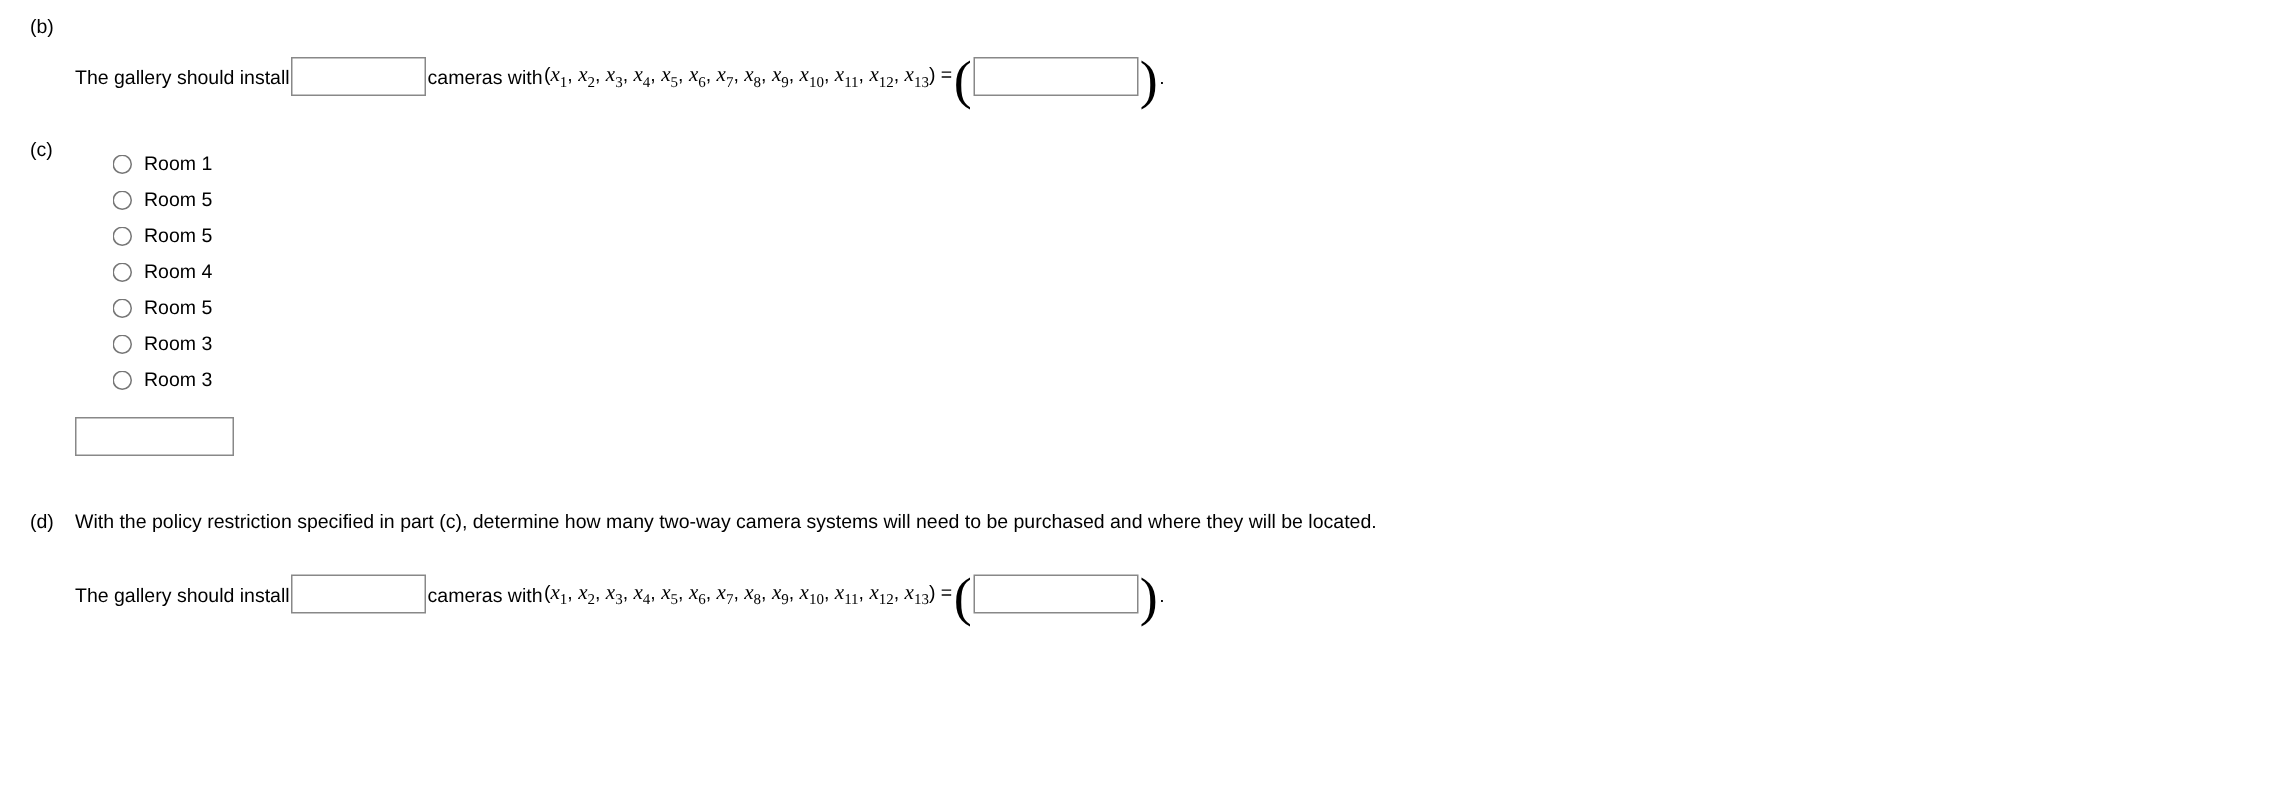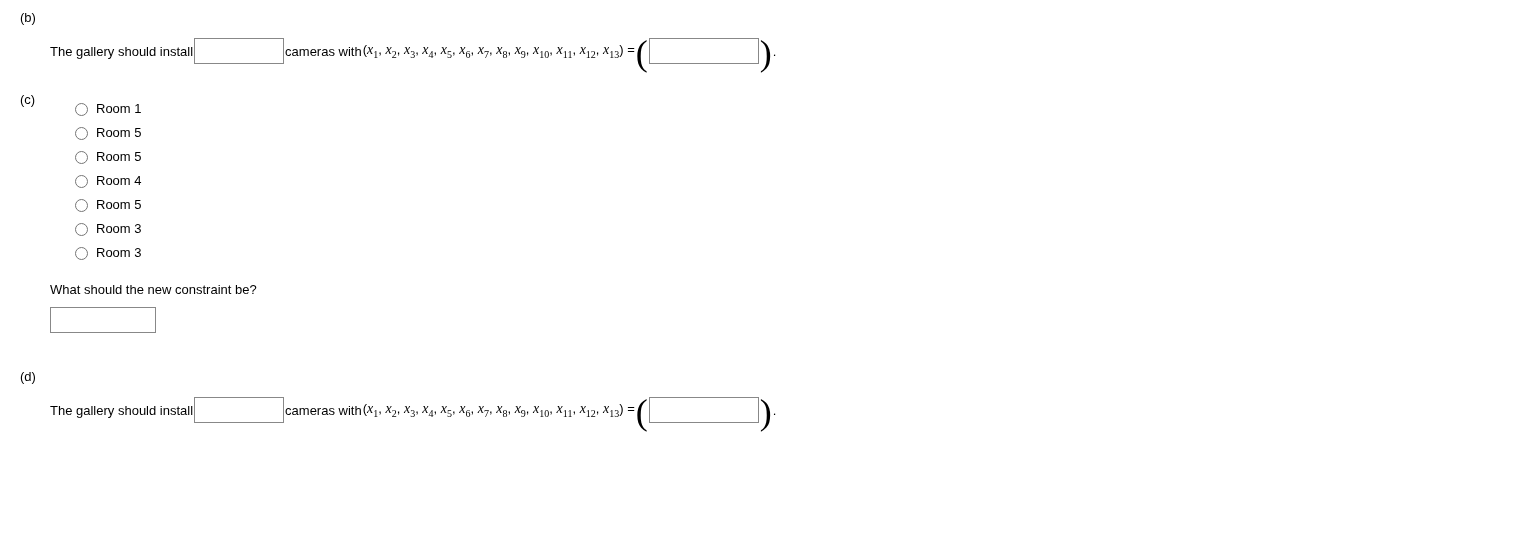--- a/index.html
+++ b/index.html
@@ -125,28 +125,28 @@
         </div>
       <div class="radio-row">
           <input type="radio" name="pc" style="">
           <span>Room 3</span>
         </div>
       <div class="radio-row">
           <input type="radio" name="pc" style="">
           <span>Room 3</span>
         </div>
     </div>
-    <div class="sub-question">What should the new constraint be?</div>
     <input type="text" class="constraint-input" style="">
   </div>
 </div>
 
 <div class="question-part" style="margin-top:36px;">
   <div class="part-label">(d)</div>
   <div class="part-content">
+    <div>With the policy restriction specified in part (c), determine how many two-way camera systems will need to be purchased and where they will be located.</div>
     <div class="sentence-row">
       <span>The gallery should install</span>
       <input type="text" class="text-input" style="">
       <span>cameras with</span>
       <span>
         <span>(</span><span class="math-var"><span>x</span><span class="sub">1</span></span>, <span class="math-var"><span>x</span><span class="sub">2</span></span>, <span class="math-var"><span>x</span><span class="sub">3</span></span>, <span class="math-var"><span>x</span><span class="sub">4</span></span>, <span class="math-var"><span>x</span><span class="sub">5</span></span>, <span class="math-var"><span>x</span><span class="sub">6</span></span>, <span class="math-var"><span>x</span><span class="sub">7</span></span>, <span class="math-var"><span>x</span><span class="sub">8</span></span>, <span class="math-var"><span>x</span><span class="sub">9</span></span>, <span class="math-var"><span>x</span><span class="sub">10</span></span>, <span class="math-var"><span>x</span><span class="sub">11</span></span>, <span class="math-var"><span>x</span><span class="sub">12</span></span>, <span class="math-var"><span>x</span><span class="sub">13</span></span><span>) =</span>
       </span>
       <span class="paren">(</span>
       <input type="text" class="text-input text-input-wide" style="">
       <span class="paren">)</span>

